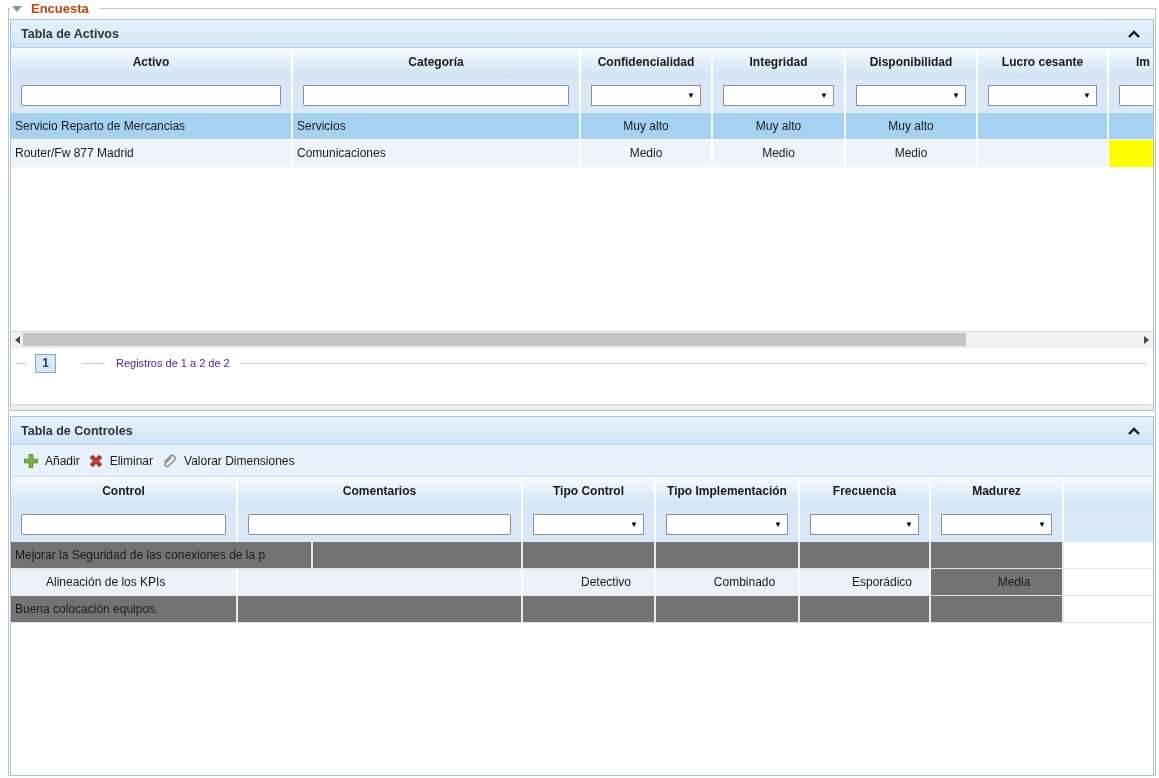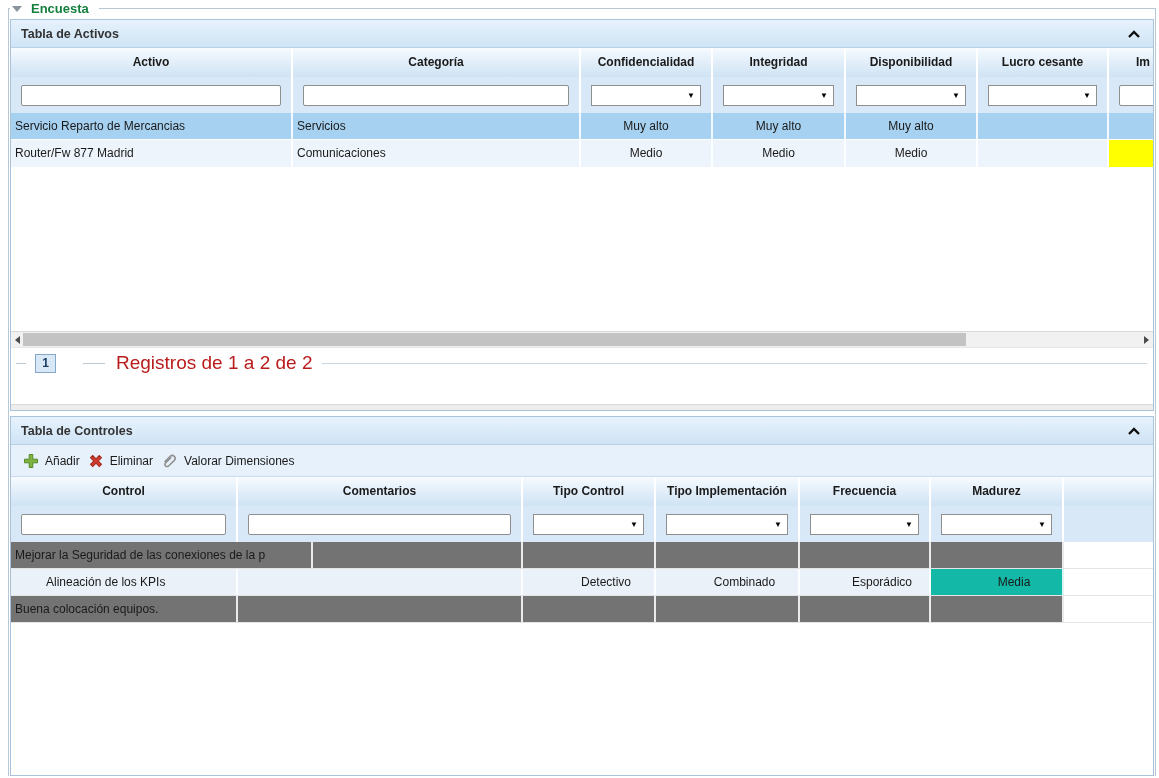--- a/index.html
+++ b/index.html
@@ -5,21 +5,21 @@
   * { margin:0; padding:0; box-sizing:border-box; }
   html,body { width:1159px; height:778px; background:#fff; overflow:hidden;
     font-family:"Liberation Sans", sans-serif; font-size:12px; color:#1a1a1a; }
 
   .fieldset { position:absolute; left:8px; top:8px; width:1148px; height:768px;
     border:1px solid #b7c7d4; border-bottom:none; }
   .legend { position:absolute; top:-9px; left:1px; height:17px; display:flex;
     align-items:center; background:#fff; padding:0 10px 0 2px; }
   .tri-down { width:0; height:0; border-left:5px solid transparent;
     border-right:5px solid transparent; border-top:6px solid #8b949c; margin-right:9px; cursor:pointer; }
-  .legend-text { font-weight:bold; font-size:13px; color:#15803d;text-align:right; }
+  .legend-text { font-weight:bold; font-size:13px; color:#c2410c;text-align:right; }
 
   .panel { margin:10px 1px 0 1px; border:1px solid #a9c4da; background:#fff;
     display:flex; flex-direction:column; overflow:hidden; }
   .panel1 { height:392px; }
   .panel2 { margin-top:5px; height:360px; }
 
   .p-header { height:28px; flex:0 0 28px; display:flex; align-items:center;
     justify-content:space-between; padding:0 12px 0 10px;
     background:linear-gradient(#e6f2fc,#cfe4f6); border-bottom:1px solid #b9cfe2; }
   .p-title { font-weight:bold; font-size:12.5px; color:#333; }
@@ -50,42 +50,42 @@
   .trow.altblue1 { background:#edf4fb; cursor:pointer; }
   .td { border-right:2px solid rgba(255,255,255,0.85); line-height:26px;
     overflow:hidden; white-space:nowrap; }
   .td.left { padding-left:4px; text-align:left; }
   .td.center { text-align:center; }
   .td.yellow1 { background:#ffff00; }
   .td.yellow2 { background:#f2f23c; }
   .trow2 { display:flex; flex:0 0 27px; height:27px; border-bottom:1px solid #e4e4e4; cursor:pointer; }
   .trow2 .td { background:#737373; }
   .trow2.altblue .td { background:#eaf1f9;padding-left:35px; }
-  .trow2.altblue .td.yellow2 { background:#14b8a6; }
+  .trow2.altblue .td.yellow2 { background:#737373; }
 
   .fillarea { flex:1 1 auto; background:#fff; }
   .fill26 { flex:0 0 26px; background:#fff; }
   .strip { flex:0 0 6px; background:#ededed; border-top:1px solid #d9d9d9; }
 
   .hscroll { flex:0 0 17px; position:relative; background:#f1f1f1;
     border-top:1px solid #d8d8d8; border-bottom:1px solid #e8e8e8; }
   .hthumb { position:absolute; left:12px; top:1px; height:13px; width:943px;
     background:#c3c3c3; cursor:grab; }
   .harrow { position:absolute; top:4px; width:0; height:0; cursor:pointer; }
   .harrow.left { left:4px; border-top:4px solid transparent; border-bottom:4px solid transparent;
     border-right:5px solid #4a4a4a; }
   .harrow.right { right:4px; border-top:4px solid transparent; border-bottom:4px solid transparent;
     border-left:5px solid #4a4a4a; }
 
   .pagination { flex:0 0 30px; display:flex; align-items:center; padding-left:5px; background:#fff; }
   .pg-dash { width:10px; height:1px; background:#bcc8d2; margin-right:9px; }
   .pg-btn { min-width:21px; height:19px; line-height:17px; text-align:center;
     background:#d9e8f6; border:1px solid #84a8c8; color:#1c3e66; font-weight:bold; cursor:pointer; }
   .pg-dash2 { width:22px; height:1px; background:#bcc8d2; margin:0 11px 0 27px; }
-  .pg-label { color:#b91c1c; font-size:19px; margin-right:10px; }
+  .pg-label { color:#4c1d95; font-size:11px; margin-right:10px; }
   .pg-line { flex:1; height:1px; background:#c9d5de; margin-right:6px; }
 
   .toolbar { flex:0 0 32px; display:flex; align-items:center; 
     padding-left:8px; background:#e7f1fb; border-bottom:1px solid #cadcee; }
   .tb-btn { display:flex; align-items:center; gap:6px; cursor:pointer; padding:2px 4px; }
 
   
   .c1a{width:282px;} .c1b{width:288px;} .c1c{width:132px;} .c1d{width:133px;}
   .c1e{width:132px;} .c1f{width:131px;} .c1g{width:70px;}
   

